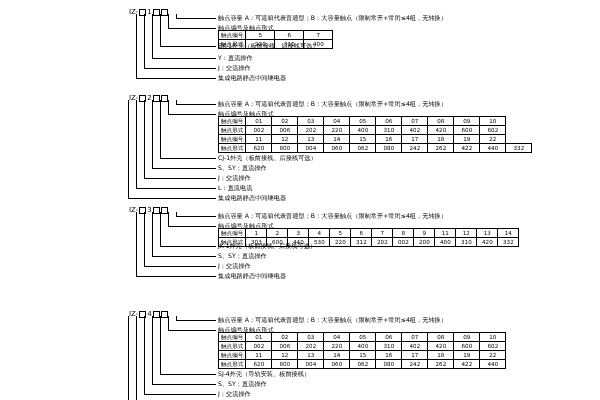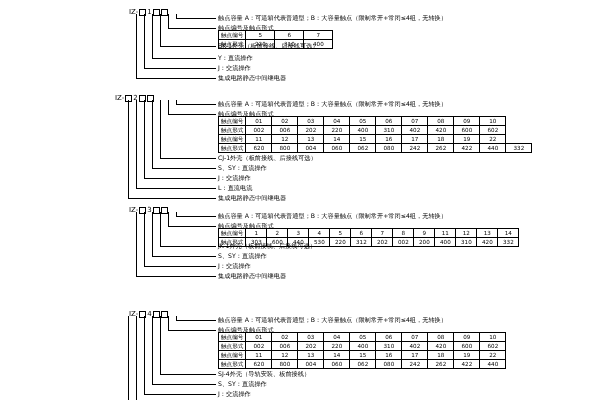--- a/index.html
+++ b/index.html
@@ -75,21 +75,21 @@
             <td class="c" style="width: 26px;">220</td>
             <td class="c" style="width: 26px;">310</td>
             <td class="c" style="width: 26px;">400</td>
           </tr>
         </tbody>
     </table>
   </div>
 
   <div class="block">
 
-    <div class="codeline" style="left:115px;top:94px;">
+    <div class="codeline" style="left:129px;top:94px;">
       <span>IZ-</span><span class="sq"></span><span>2</span><span class="sqs"></span><span class="sqs"></span>
     </div>
 
     <div class="vline" style="left:176px;top:100px;height:4px;"></div>
     <div class="hline" style="left:176px;top:104px;width:40px;"></div>
 
     <div class="vline" style="left:168px;top:100px;height:14px;"></div>
     <div class="hline" style="left:168px;top:114px;width:48px;"></div>
 
     <div class="vline" style="left:160px;top:100px;height:58px;"></div>

